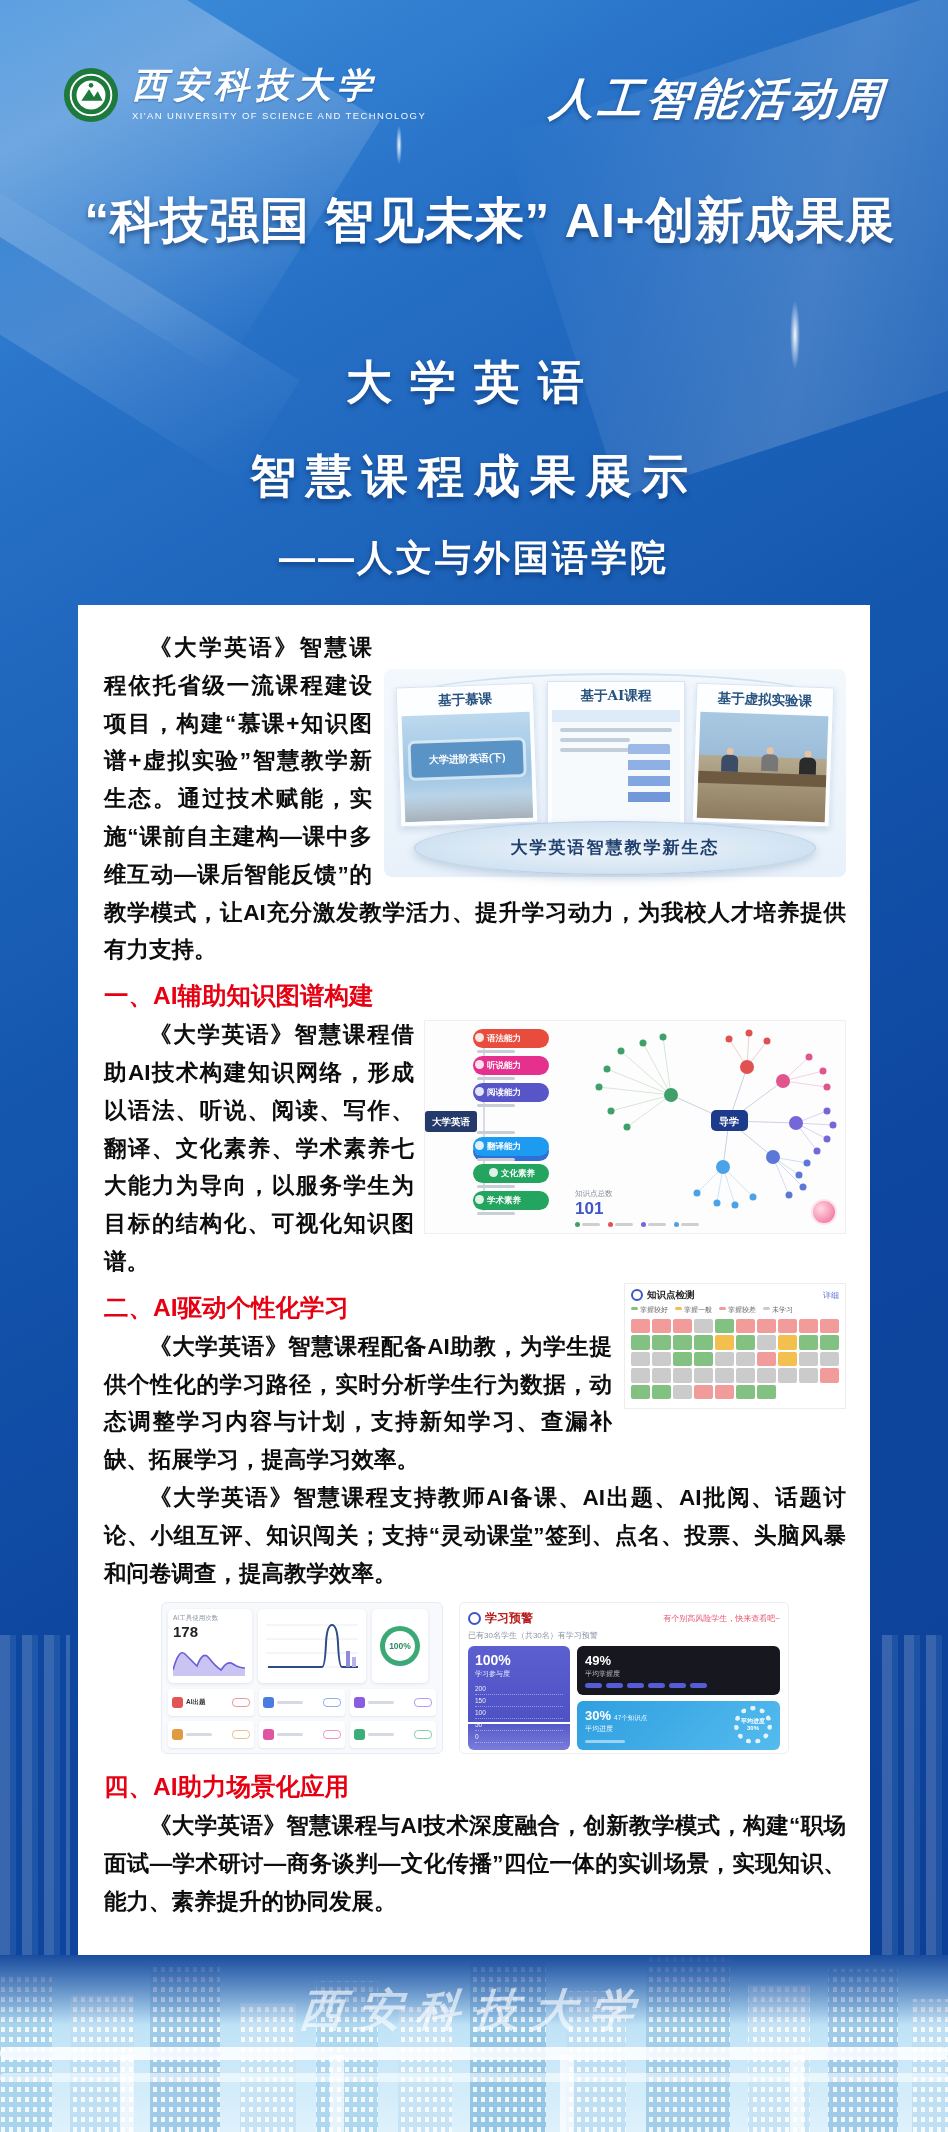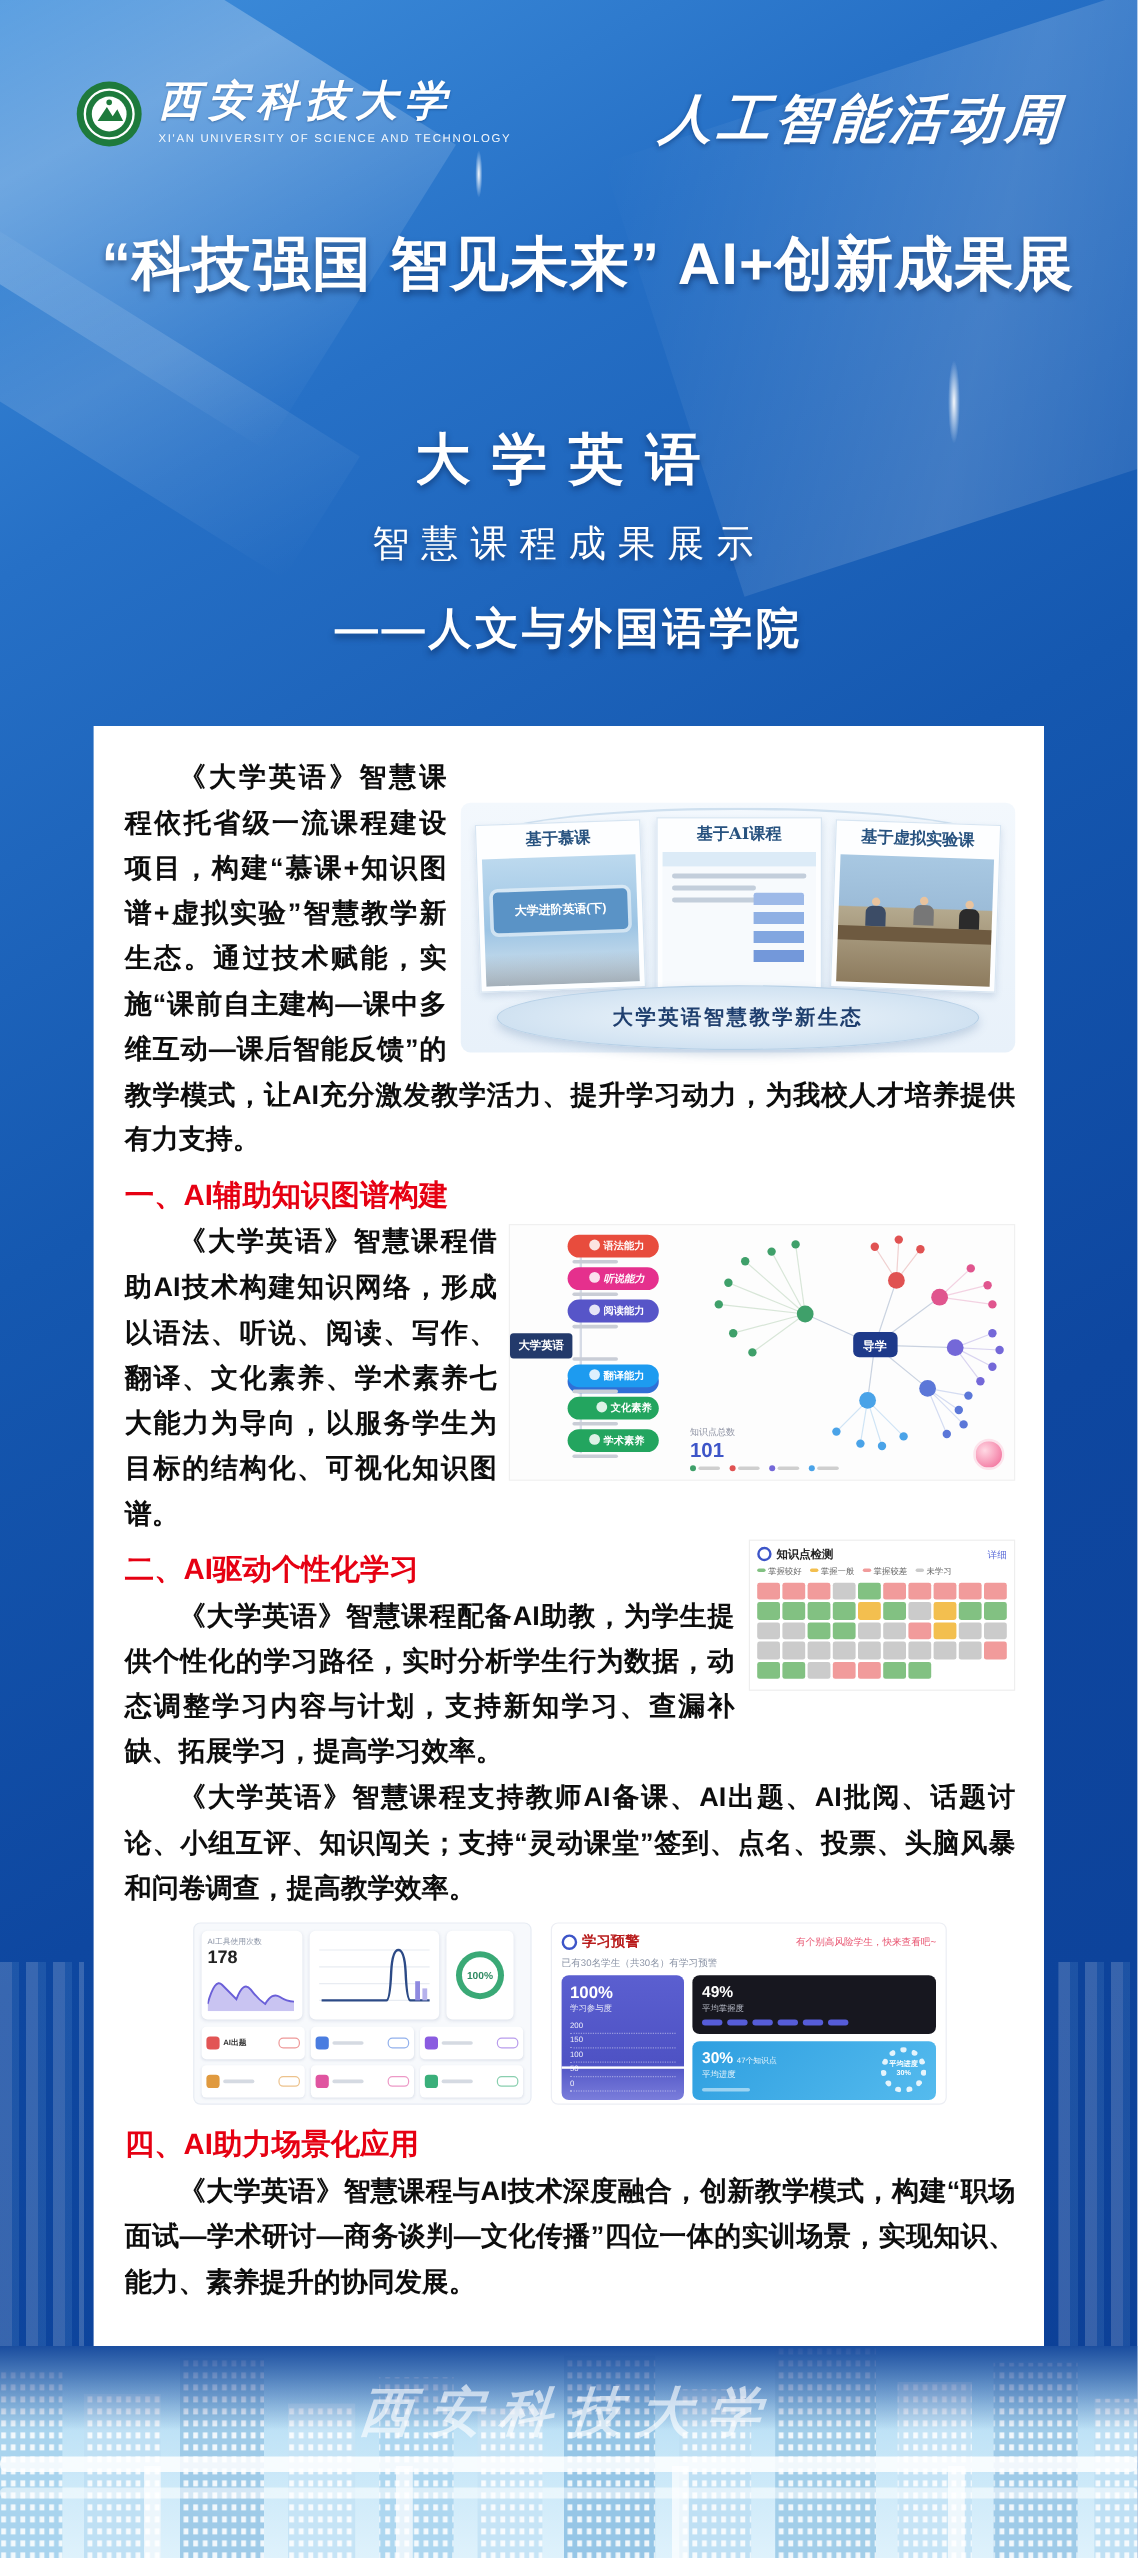--- a/index.html
+++ b/index.html
@@ -23,21 +23,21 @@
   .uni-cn{font-family:"DejaVu Serif","Liberation Serif",serif;font-style:italic;font-weight:bold;font-size:35px;letter-spacing:6px;line-height:1.1;text-shadow:0 1px 2px rgba(0,40,90,.4);}
   .uni-en{font-size:9.5px;letter-spacing:1.4px;margin-top:5px;opacity:.95;}
   .event-week{position:absolute;right:62px;top:70px;color:#fff;font-family:"DejaVu Serif","Liberation Serif",serif;font-style:italic;font-weight:bold;font-size:44px;letter-spacing:4px;transform:skewX(-4deg);text-shadow:0 2px 4px rgba(0,30,80,.45);}
 
   
   .banner{position:absolute;left:16px;top:188px;width:100%;text-align:center;color:#fff;font-size:49px;font-weight:900;letter-spacing:1px;text-shadow:0 3px 5px rgba(0,25,70,.5);}
 
   
   .ptitle{position:absolute;left:0;top:352px;width:100%;text-align:center;color:#fff;}
   .pt1{font-size:46px;font-weight:900;letter-spacing:18px;text-shadow:0 3px 5px rgba(0,25,70,.5);}
-  .pt2{font-size:31px;font-weight:400;letter-spacing:10px;margin-top:18px;text-shadow:0 3px 5px rgba(0,25,70,.5);}
+  .pt2{font-size:46px;font-weight:700;letter-spacing:10px;margin-top:32px;text-shadow:0 3px 5px rgba(0,25,70,.5);}
   .pt3{font-size:36px;font-weight:900;letter-spacing:3px;margin-top:26px;text-shadow:0 3px 5px rgba(0,25,70,.5);}
 
   
   .card{position:absolute;left:78px;top:605px;width:792px;height:1350px;background:#fff;box-sizing:border-box;padding:24px 24px 0 26px;overflow:hidden;}
   .sec{display:flow-root;}
   .body-text{margin:0;color:#0d0d0d;font-size:22.5px;font-weight:bold;line-height:1.68;text-indent:2em;text-align:justify;}
   .sec-h{clear:both;margin:10px 0 4px 0;color:#e60012;font-size:24.5px;font-weight:900;}
 
   
   .intro-fig{float:right;width:462px;height:208px;margin:40px 0 2px 12px;position:relative;
@@ -60,21 +60,21 @@
   .deskbar{position:absolute;left:0;right:0;top:56%;height:12px;background:#6e5a40;}
   .ellipse{position:absolute;left:30px;right:30px;bottom:2px;height:52px;border-radius:50%;
     background:radial-gradient(ellipse at center,#eef5fb 0%,#d5e5f3 60%,#c2d8ec 100%);border:1px solid #b7d0e6;box-shadow:0 4px 8px rgba(70,110,160,.25);}
   .ellipse-cap{position:absolute;width:100%;text-align:center;top:14px;color:#1f3f6e;font-family:"DejaVu Serif","Liberation Serif",serif;font-weight:bold;font-size:17px;letter-spacing:2px;}
 
   
   .kg-fig{float:right;width:420px;height:212px;margin:4px 0 4px 10px;position:relative;background:#fdfdfd;border:1px solid #f0f0f0;}
   .kg-tree{position:absolute;left:0;top:4px;width:128px;height:200px;}
   .kg-root{position:absolute;left:0;top:86px;width:52px;height:21px;background:#233a6b;color:#fff;font-size:9.5px;font-weight:bold;text-align:center;line-height:21px;border-radius:3px;}
   .kg-vline{position:absolute;left:58px;top:14px;width:2px;height:172px;background:#d6dbe6;}
-  .kg-pill{position:absolute;left:48px;width:76px;height:19px;border-radius:10px;color:#fff;font-size:8.5px;font-weight:bold;line-height:19px;padding-left:18px;box-sizing:border-box;white-space:nowrap;}
+  .kg-pill{position:absolute;left:48px;width:76px;height:19px;border-radius:10px;color:#fff;font-size:8.5px;font-weight:bold;line-height:19px;padding-left:2px;box-sizing:border-box;white-space:nowrap;}
   .kg-ic{display:inline-block;width:9px;height:9px;border-radius:50%;background:rgba(255,255,255,.85);margin-right:3px;vertical-align:-1px;}
   .kg-sub{position:absolute;left:52px;width:38px;height:3px;background:#c9cdd6;border-radius:2px;}
   .kg-stat{position:absolute;left:150px;bottom:14px;}
   .kg-stat-l{font-size:7.5px;color:#8a8fa0;}
   .kg-stat-v{font-size:17px;font-weight:bold;color:#3d55c8;}
   .kg-legend{position:absolute;left:150px;bottom:2px;display:flex;gap:8px;}
   .kg-legend i{display:inline-block;width:5px;height:5px;border-radius:50%;margin-right:2px;}
   .kg-legend b{display:inline-block;width:18px;height:3px;background:#cfcfcf;border-radius:2px;vertical-align:1px;}
   .kg-avatar{position:absolute;right:8px;bottom:8px;width:22px;height:22px;border-radius:50%;background:radial-gradient(circle at 35% 35%,#ffd9e4,#f06292);border:2px solid #fce4ec;}
 
@@ -220,21 +220,21 @@
 
     <div class="sec">
       <div class="sec-h">一、AI辅助知识图谱构建</div>
       <div class="kg-fig">
         <div class="kg-tree">
           <div class="kg-vline"></div>
           <div class="kg-root">大学英语</div>
           <div>
               <div class="kg-pill" style="background: rgb(232, 76, 61); top: 4px;"><span class="kg-ic"></span>语法能力</div>
               <div class="kg-sub" style="top: 25px;"></div>
-              <div class="kg-pill" style="background: rgb(229, 48, 141); top: 31px; font-style: italic;"><span class="kg-ic"></span>听说能力</div>
+              <div class="kg-pill" style="background: rgb(229, 48, 141); top: 31px;"><span class="kg-ic"></span>听说能力</div>
               <div class="kg-sub" style="top: 52px;"></div>
               <div class="kg-pill" style="background: rgb(87, 85, 200); top: 58px;"><span class="kg-ic"></span>阅读能力</div>
               <div class="kg-sub" style="top: 79px;"></div>
               <div class="kg-pill" style="background: rgb(47, 111, 214); top: 85px; margin-top: 32px;"><span class="kg-ic"></span>写作能力</div>
               <div class="kg-sub" style="top: 106px;"></div>
               <div class="kg-pill" style="background: rgb(29, 155, 240); top: 112px;"><span class="kg-ic"></span>翻译能力</div>
               <div class="kg-sub" style="top: 133px;"></div>
               <div class="kg-pill" style="background: rgb(35, 165, 95); top: 139px; text-align: center;"><span class="kg-ic"></span>文化素养</div>
               <div class="kg-sub" style="top: 160px;"></div>
               <div class="kg-pill" style="background: rgb(35, 165, 95); top: 166px;"><span class="kg-ic"></span>学术素养</div>

